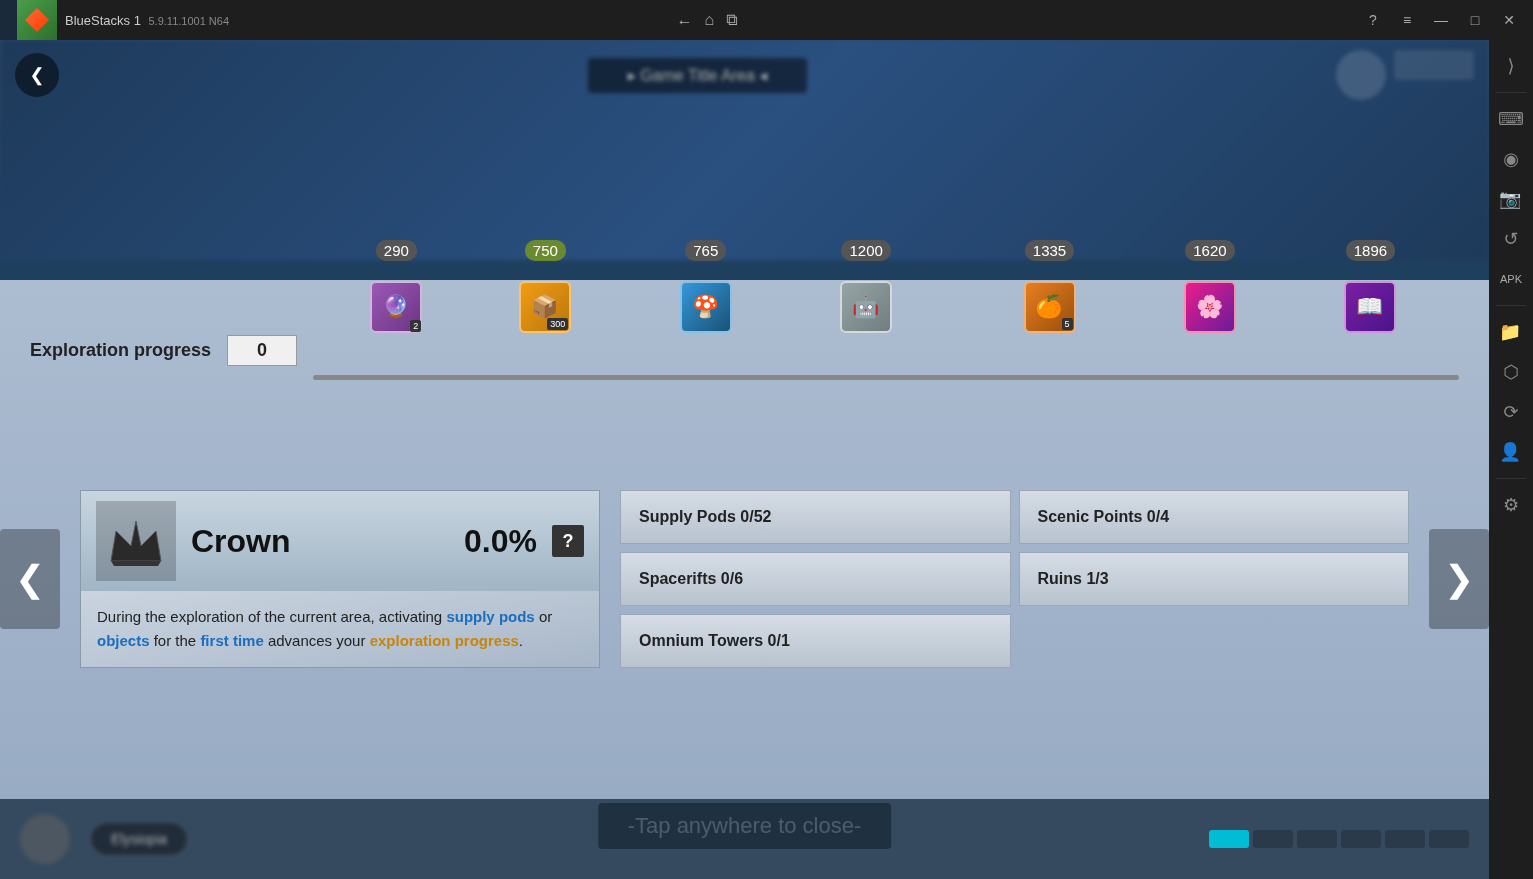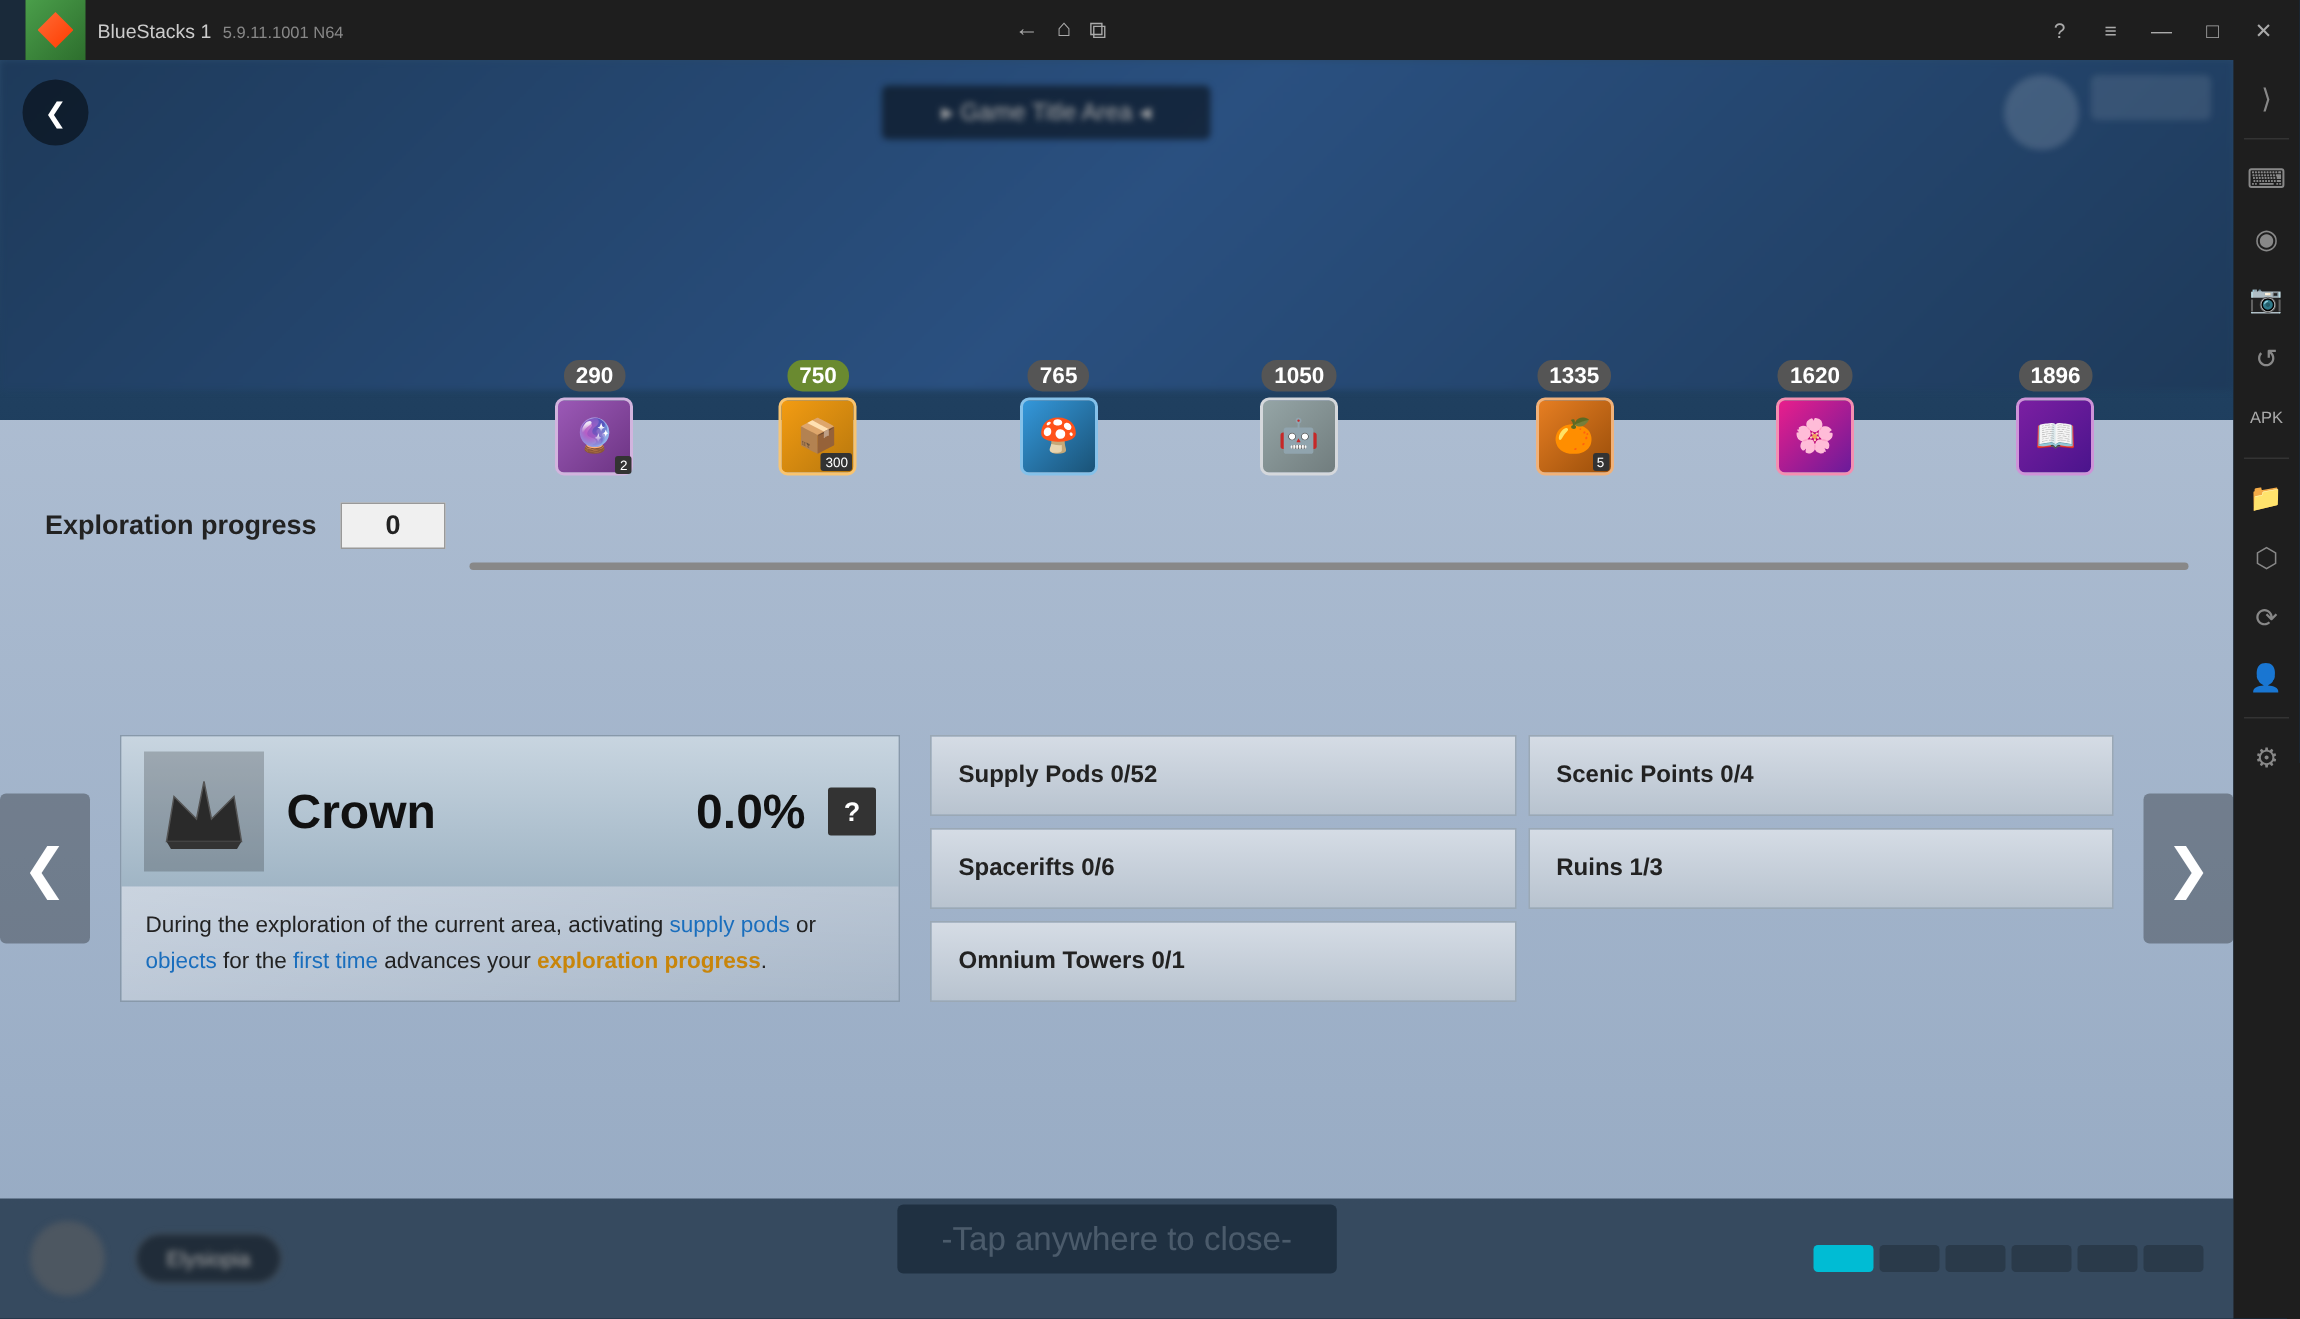--- a/index.html
+++ b/index.html
@@ -207,26 +207,26 @@
       right: 0;
     }
     .milestone {
       position: absolute;
       display: flex;
       flex-direction: column;
       align-items: center;
     }
     .milestone-label {
       font-size: 15px;
-      font-weight: bold;
+      font-weight: normal;
       color: #fff;
       background: #555;
       padding: 2px 8px;
       border-radius: 10px;
-      margin-bottom: 4px;
+      margin-bottom: 20px;
     }
     .milestone-icon {
       width: 52px;
       height: 52px;
       border-radius: 6px;
       border: 2px solid #aaa;
       display: flex;
       align-items: center;
       justify-content: center;
       font-size: 22px;
@@ -329,21 +329,21 @@
       flex-shrink: 0;
     }
 
     #crown-description {
       padding: 14px 16px;
       font-size: 15px;
       line-height: 1.6;
       color: #222;
       background: linear-gradient(180deg, rgba(255,255,255,0.3), rgba(255,255,255,0.15));
     }
-    .desc-highlight-blue { color: #1a6ebd; font-weight: normal; }
+    .desc-highlight-blue { color: #1a6ebd; font-weight: bold; }
     .desc-highlight-yellow { color: #c8850a; font-weight: bold; }
 
     
     #stats-panel {
       flex: 1;
       display: grid;
       grid-template-columns: 1fr 1fr;
       grid-template-rows: repeat(3, 1fr);
       gap: 8px;
       border-radius: 23px;
@@ -484,21 +484,21 @@
             <span class="milestone-label" style="background:#6a8a30;">750</span>
             <div class="milestone-icon gold" style="position:relative;">📦<span style="position:absolute;bottom:1px;right:1px;font-size:9px;background:#333;color:#fff;padding:1px 3px;border-radius:2px;margin-top:24px;">300</span></div>
           </div>
 
           <div class="milestone" style="left:32%;">
             <span class="milestone-label">765</span>
             <div class="milestone-icon blue">🍄</div>
           </div>
 
           <div class="milestone" style="left:46%;">
-            <span class="milestone-label">1050</span>
+            <span class="milestone-label">1200</span>
             <div class="milestone-icon silver">🤖</div>
           </div>
 
           <div class="milestone" style="left:62%;">
             <span class="milestone-label">1335</span>
             <div class="milestone-icon orange" style="position:relative;">🍊<span style="position:absolute;bottom:1px;right:1px;font-size:9px;background:#333;color:#fff;padding:1px 3px;border-radius:2px;">5</span></div>
           </div>
 
           <div class="milestone" style="left:76%;">
             <span class="milestone-label">1620</span>

